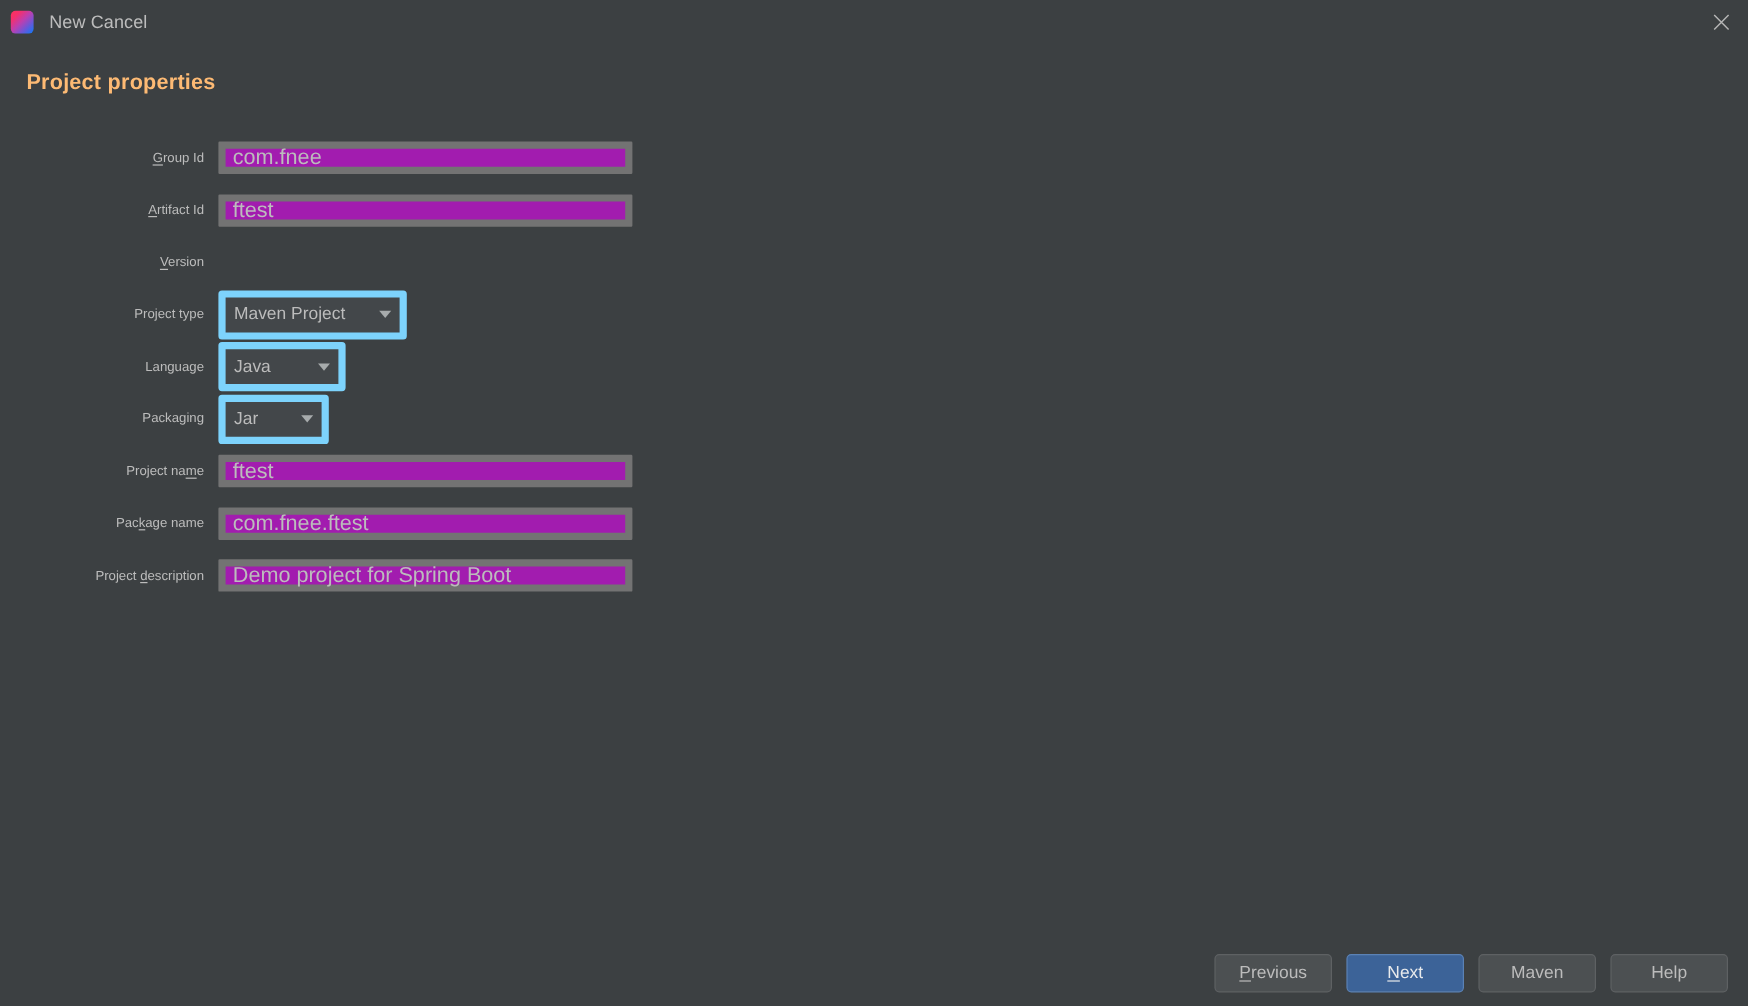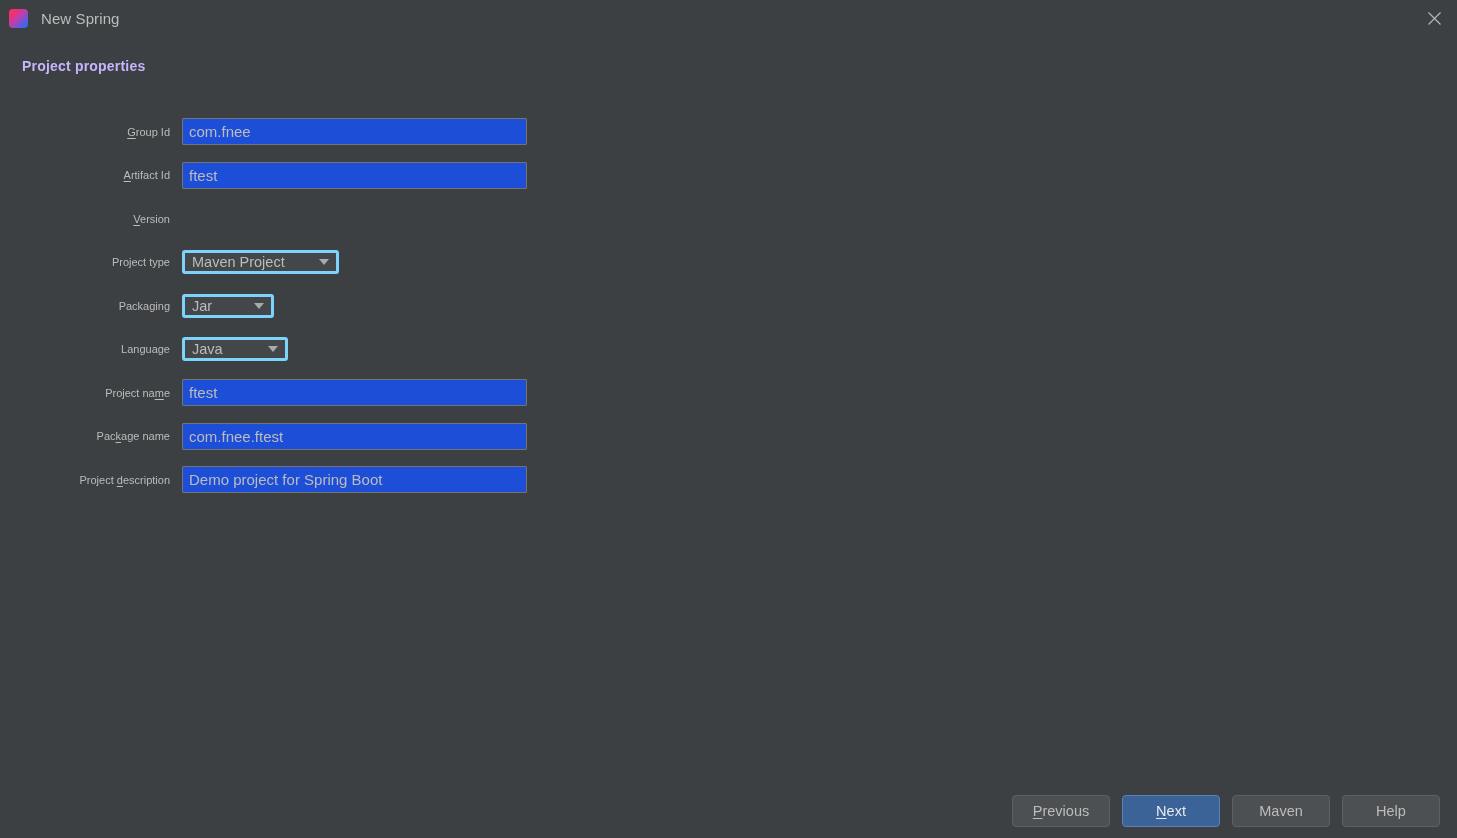--- a/index.html
+++ b/index.html
@@ -70,23 +70,23 @@
     justify-content: center;
     cursor: pointer;
   }
   .close-btn svg { display: block; }
 
   
   .section-title {
     position: absolute;
     left: 22px;
     top: 58px;
-    font-size: 14px;
+    font-size: 18px;
     font-weight: bold;
-    color: #c4b5fd;
+    color: #fdba74;
     letter-spacing: 0.2px;
   }
 
   
   .form {
     position: absolute;
     left: 0;
     top: 110px;
     width: 560px;
   }
@@ -110,37 +110,37 @@
     text-underline-offset: 2px;
   }
   .control {
     margin-left: 12px;
   }
 
   .textfield {
     width: 345px;
     height: 27px;
     box-sizing: border-box;
-    background: #1d4ed8;
-    border: 1px solid #737373;
+    background: #a21caf;
+    border: 6px solid #737373;
     border-radius: 1px;
     color: #bcbcbc;
-    font-size: 15px;
+    font-size: 18px;
     font-family: "Liberation Sans", sans-serif;
     padding: 0 6px;
     outline: none;
     display: flex;
     align-items: center;
   }
 
   .combo {
-    height: 24px;
+    height: 41px;
     box-sizing: border-box;
     background: #43474a;
-    border: 3px solid #7dd3fc;
+    border: 6px solid #7dd3fc;
     border-radius: 3px;
     display: inline-flex;
     align-items: center;
     justify-content: space-between;
     padding: 0 7px 0 7px;
     color: #bcbcbc;
     font-size: 14.5px;
     cursor: default;
     position: relative;
   }
@@ -199,21 +199,21 @@
 </style>
 </head>
 <body>
 
 <div class="titlebar">
   <div class="app-logo">
     <div class="inner">
         <span>IJ</span>
       </div>
   </div>
-  <div class="title-text">New Spring</div>
+  <div class="title-text">New Cancel</div>
   <div class="close-btn">
     <svg width="15" height="15" viewBox="0 0 15 15">
       <path d="M1.5 1.5 L13.5 13.5 M13.5 1.5 L1.5 13.5" stroke="#b6b6b6" stroke-width="1.2" fill="none"></path>
     </svg>
   </div>
 </div>
 
 <div class="section-title">Project properties</div>
 
 <div class="form" id="form-rows">
@@ -233,34 +233,34 @@
       <div class="label"><u>V</u>ersion</div>
     </div>
     <div class="row">
       <div class="label">Project type</div>
       <div class="control"><div class="combo w-projecttype">
           <span class="combo-value">Maven Project</span>
           <span class="arrow"></span>
         </div></div>
     </div>
     <div class="row">
+      <div class="label">Language</div>
+      <div class="control"><div class="combo w-language">
+          <span class="combo-value">Java</span>
+          <span class="arrow"></span>
+        </div></div>
+    </div>
+    <div class="row">
       <div class="label">Packaging</div>
       <div class="control"><div class="combo w-packaging">
           <span class="combo-value">Jar</span>
           <span class="arrow"></span>
         </div></div>
     </div>
     <div class="row">
-      <div class="label">Language</div>
-      <div class="control"><div class="combo w-language">
-          <span class="combo-value">Java</span>
-          <span class="arrow"></span>
-        </div></div>
-    </div>
-    <div class="row">
       <div class="label">Project na<u>m</u>e</div>
       <div class="control">
         <div class="textfield">ftest</div>
       </div>
     </div>
     <div class="row">
       <div class="label">Pac<u>k</u>age name</div>
       <div class="control">
         <div class="textfield">com.fnee.ftest</div>
       </div>

